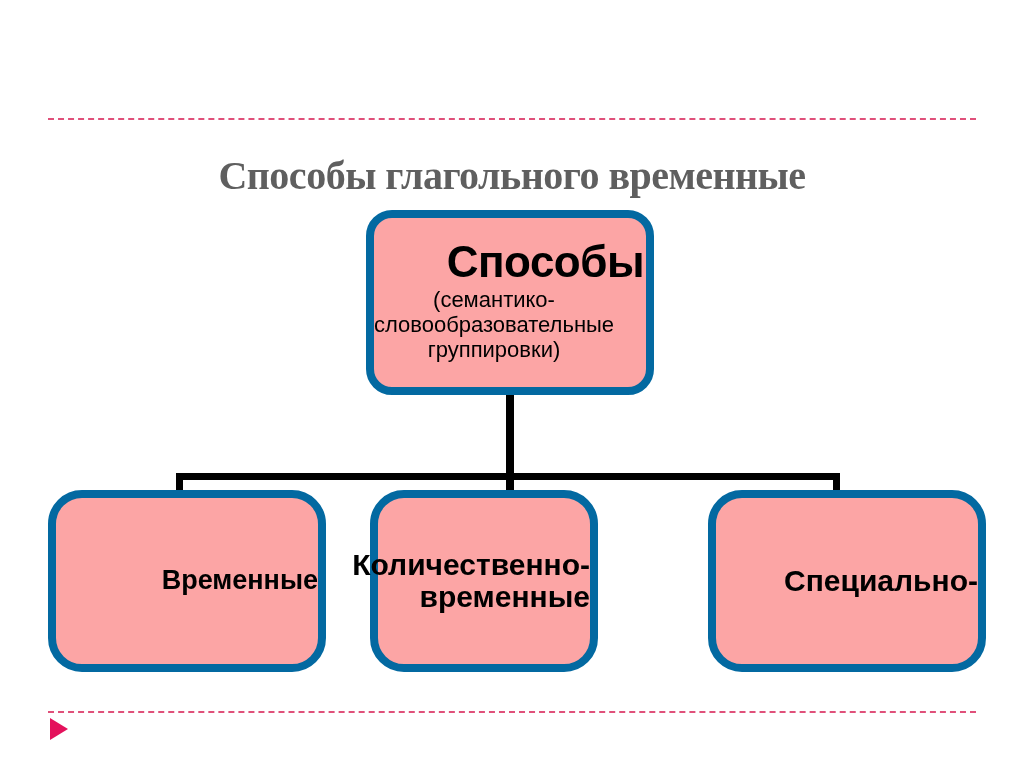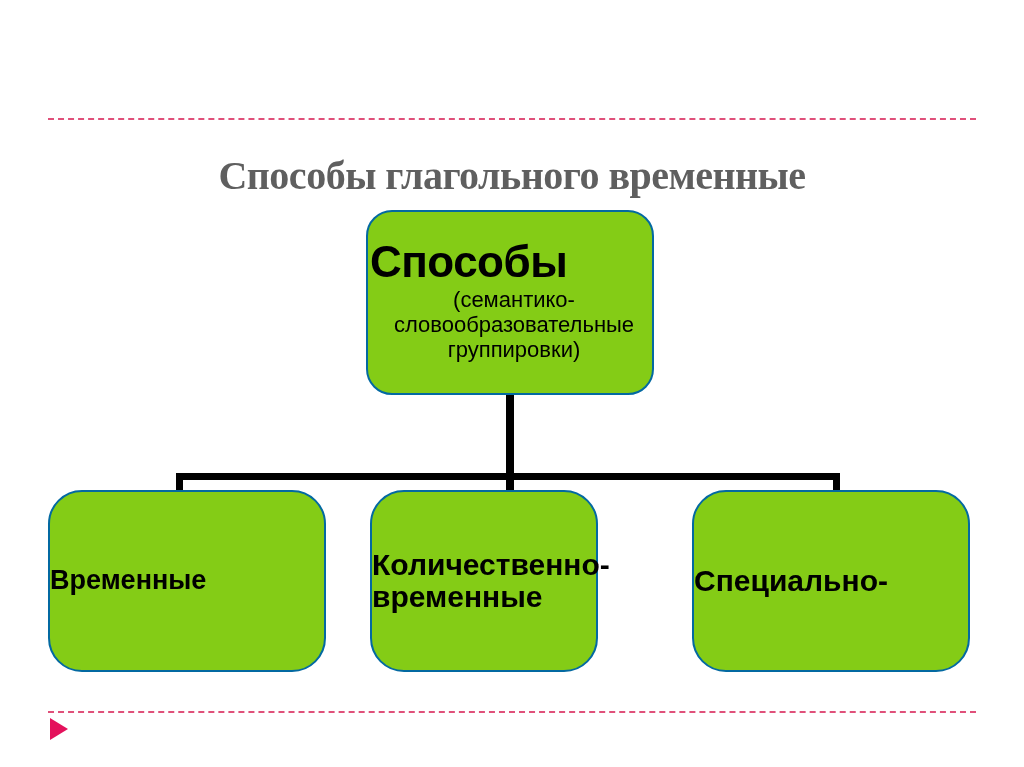--- a/index.html
+++ b/index.html
@@ -66,26 +66,26 @@
     position: absolute;
     left: 0;
     top: 0;
     width: 1024px;
     height: 767px;
   }
 
   .node {
     position: absolute;
     box-sizing: border-box;
-    background: #84cc16;
-    border: 2px solid #0369a1;
+    background: #fca5a5;
+    border: 8px solid #0369a1;
     border-radius: 30px;
     display: flex;
     flex-direction: column;
-    align-items: flex-start;
+    align-items: flex-end;
     justify-content: center;
     text-align: center;
     color: #000000;
     z-index: 3;
   }
 
   
   #node-root {
     left: 366px;
     top: 210px;
@@ -120,21 +120,21 @@
     line-height: 1.08;
     white-space: nowrap;
   }
 
   #node-c0 { left: 48px;  width: 278px; }
   #node-c0 .label { font-size: 27px; }
 
   #node-c1 { left: 370px; width: 228px; }
   #node-c1 .label { font-size: 30px; }
 
-  #node-c2 { left: 692px; width: 278px; gap: 46px; }
+  #node-c2 { left: 708px; width: 278px; gap: 46px; }
   #node-c2 .label { font-size: 30px; }
 
   
   .conn {
     position: absolute;
     background: #000000;
     z-index: 1;
   }
   
   #conn-stem {

